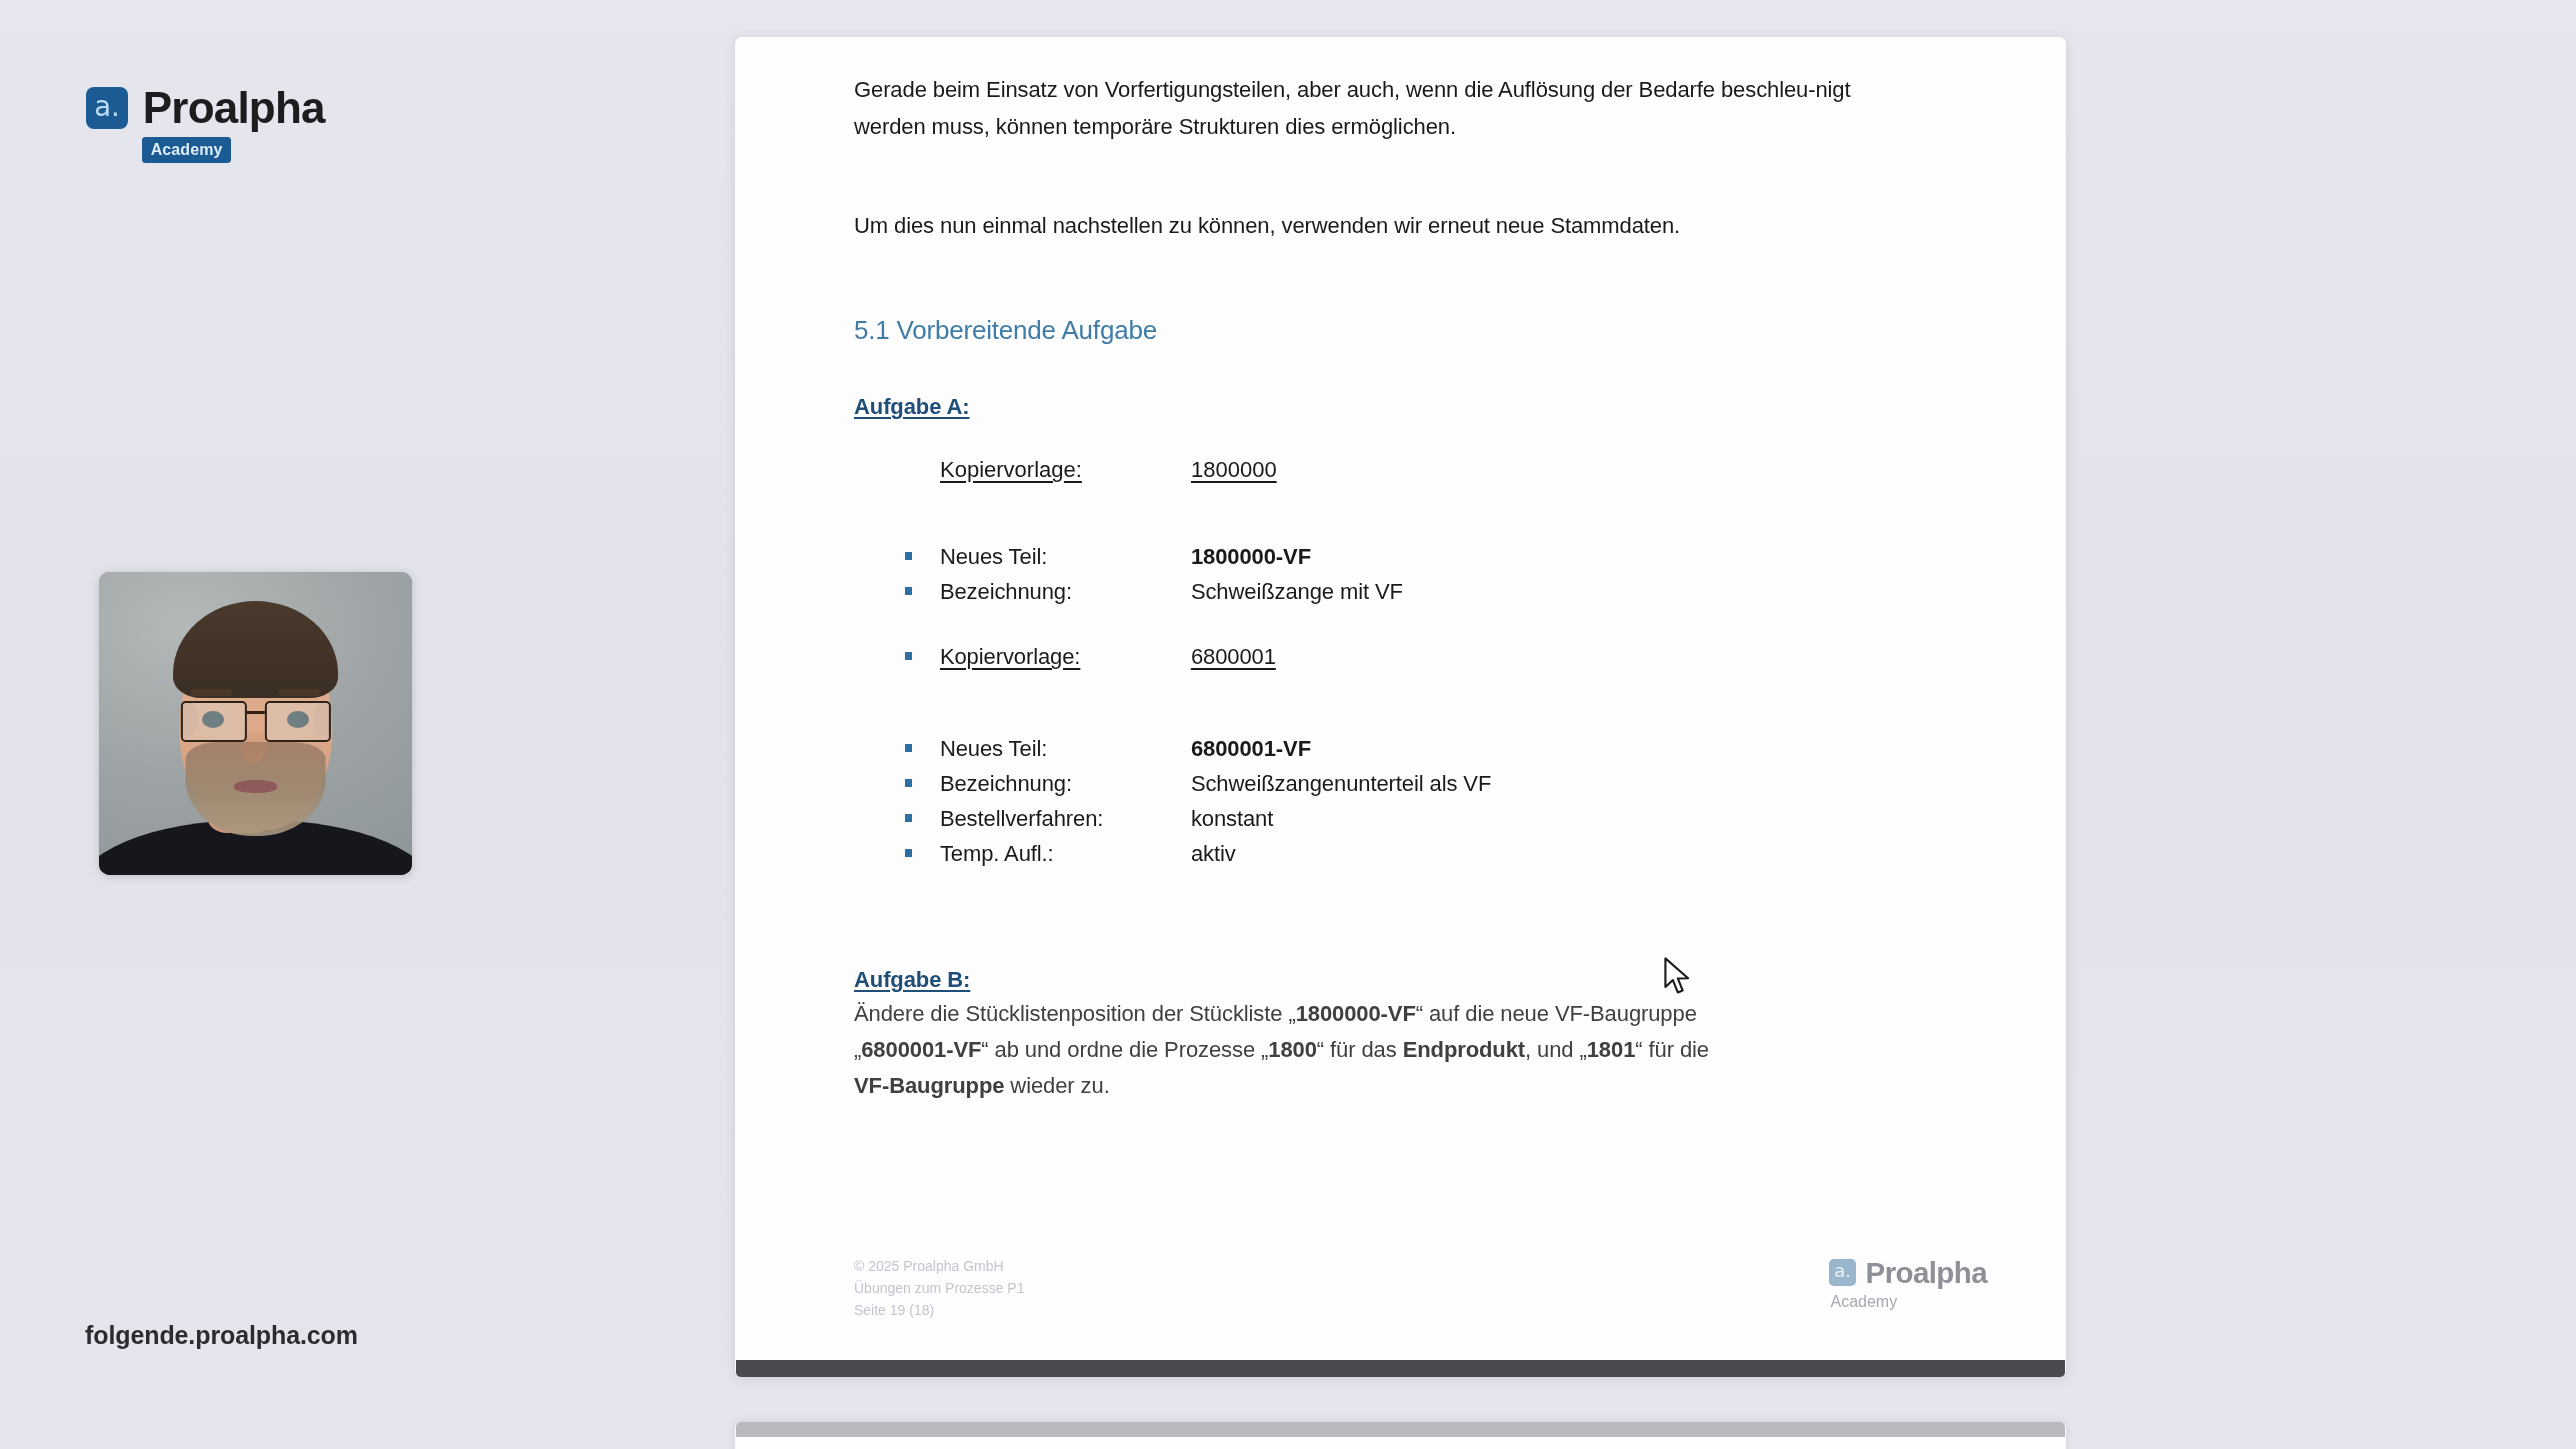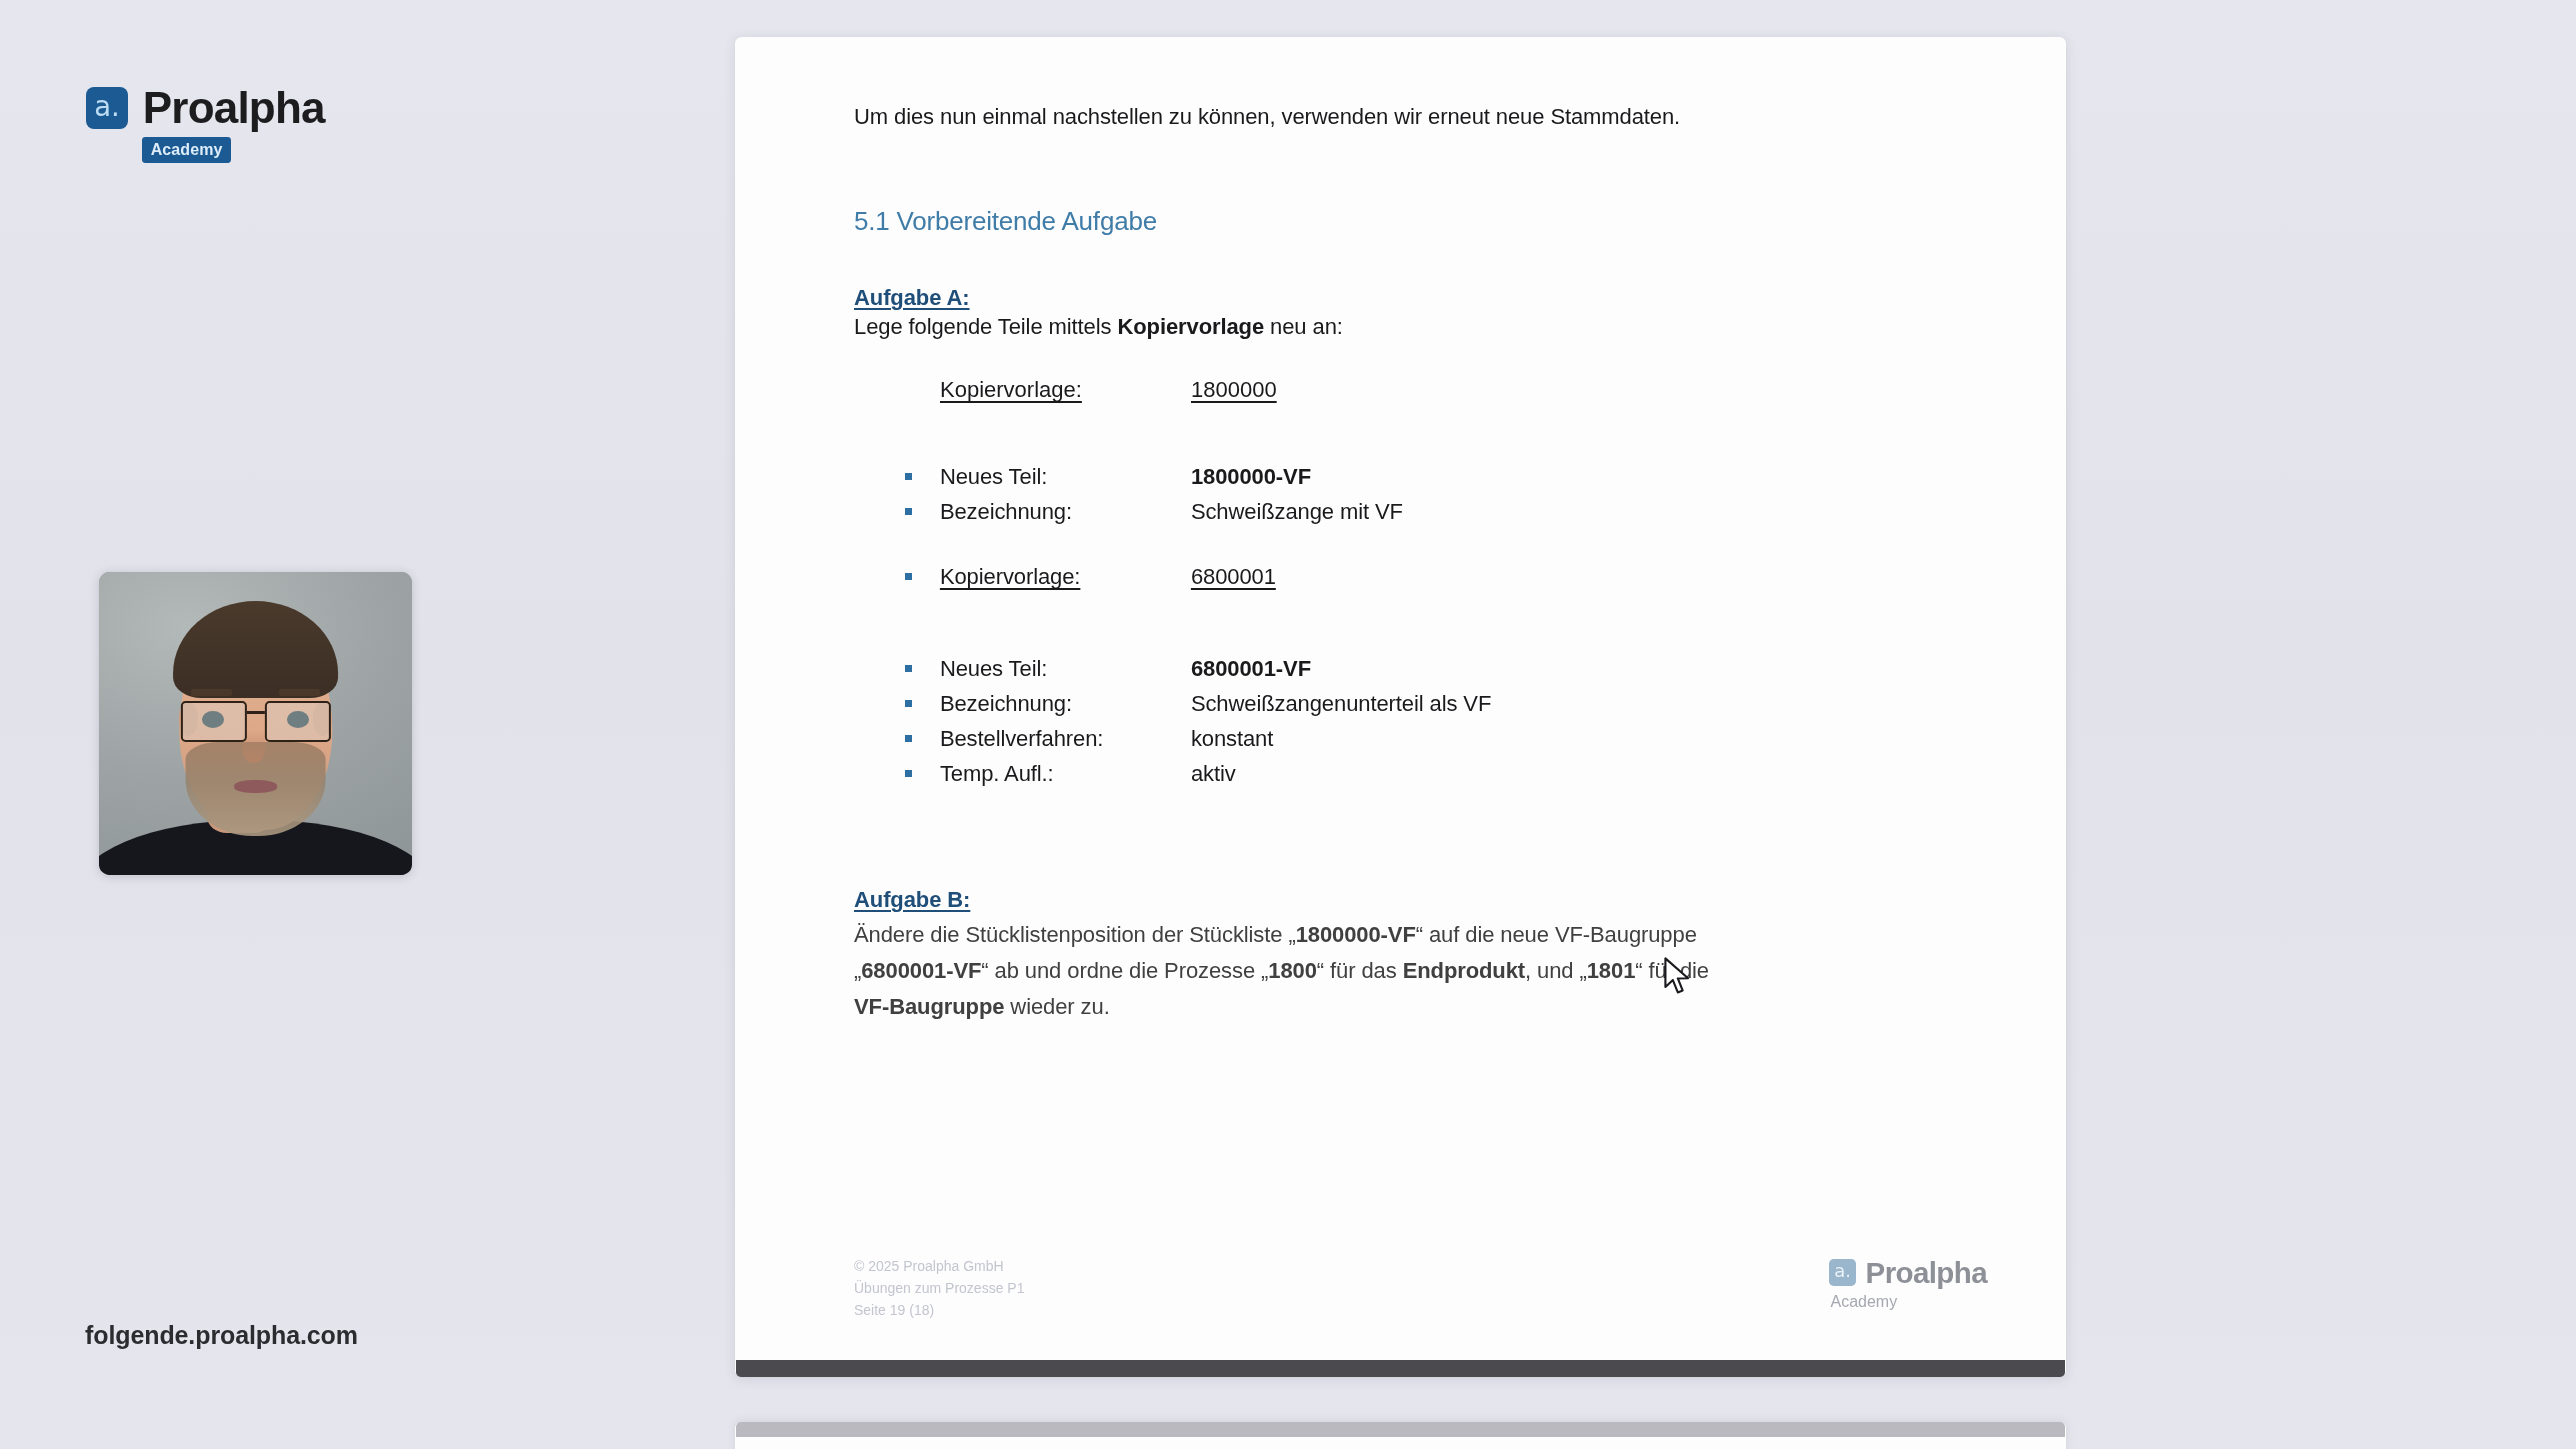--- a/index.html
+++ b/index.html
@@ -504,29 +504,29 @@
 
   <div class="site-url">folgende.proalpha.com</div>
 </div>
 
 <div class="doc-viewport">
 
   <div class="page">
 
     <div class="page-body">
 
+      <p class="para p-intro">Gerade beim Einsatz von Vorfertigungsteilen, aber auch, wenn die Auflösung der Bedarfe beschleu-nigt werden muss, können temporäre Strukturen dies ermöglichen.</p>
 
       <p class="para p-second">Um dies nun einmal nachstellen zu können, verwenden wir erneut neue Stammdaten.</p>
 
       <h2 class="section-title">5.1 Vorbereitende Aufgabe</h2>
 
       
       <div class="task-head">Aufgabe A:</div>
 
-      <div class="task-lead"><span>Lege folgende Teile mittels </span><b>Kopiervorlage</b><span> neu an:</span></div>
 
       <div class="tpl-row">
         <span class="lbl">Kopiervorlage:</span>
         <span class="val">1800000</span>
       </div>
 
       <ul class="spec gap-a">
         <li>
           <span class="bullet"></span>
           <span class="lbl">Neues Teil:</span>

